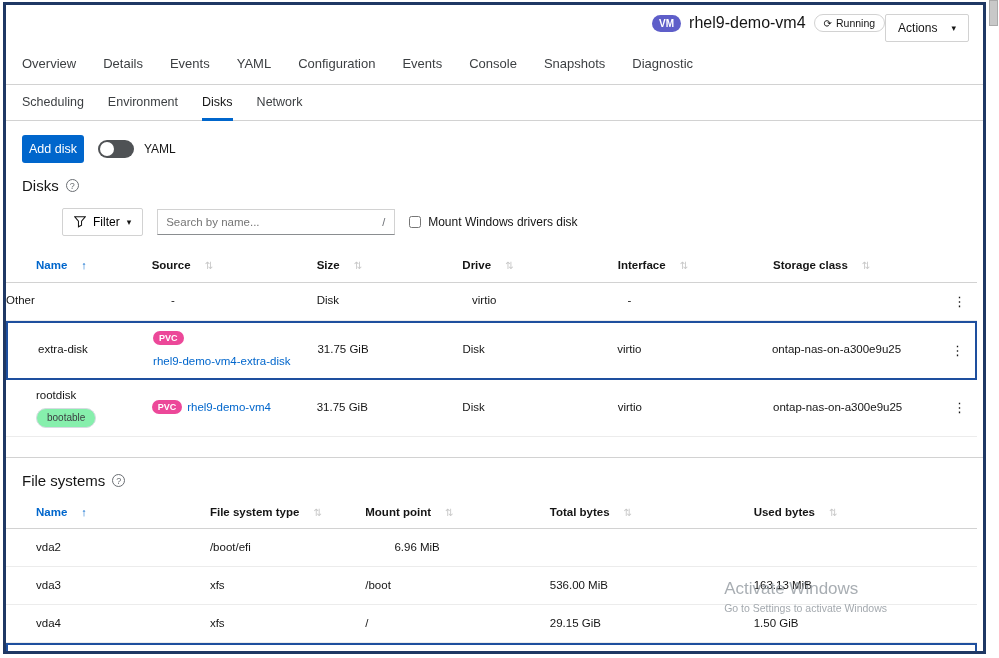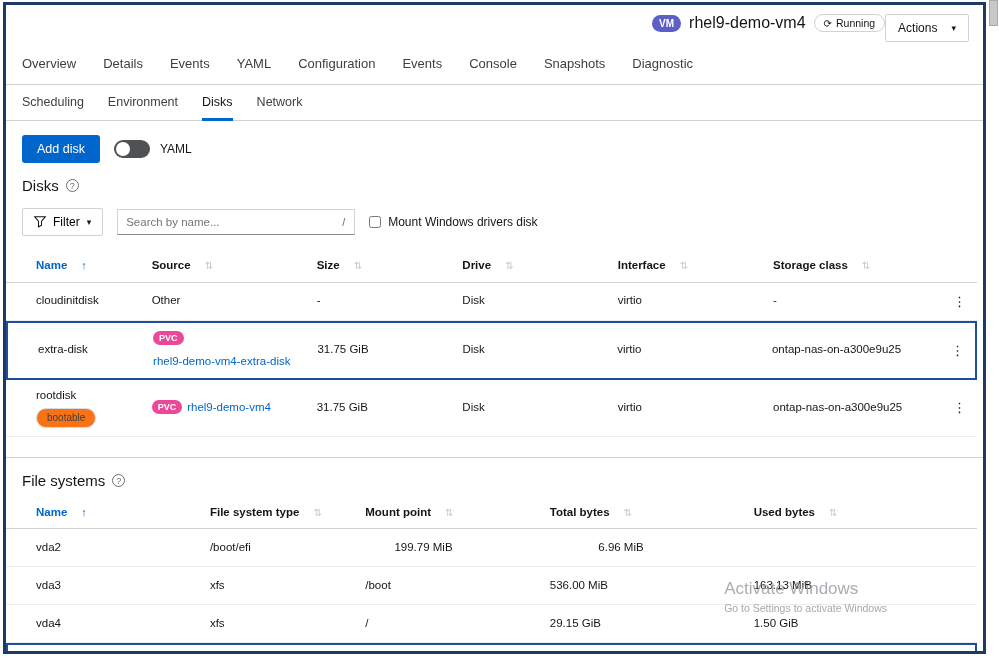--- a/index.html
+++ b/index.html
@@ -20,31 +20,31 @@
 
   
   .tabs { display:flex; gap:27px; padding:0 16px; border-bottom:1px solid #d2d2d2; }
   .tabs.secondary { gap:24px; }
   .tab { padding:12px 0 11px; font-size:13px; color:#3c3f42; cursor:pointer; border-bottom:3px solid transparent; margin-bottom:-1px; }
   .tabs.secondary .tab { font-size:12.5px; padding:10px 0 9px; }
   .tab.active { border-bottom-color:#0066cc; color:#151515; }
 
   
   .toolbar { display:flex; align-items:center; gap:10px; padding:14px 16px 10px; }
-  .add-disk { background:#0066cc; color:#fff; border:none; border-radius:3px; padding:7px 15px; font-size:12.5px; cursor:pointer; }
+  .add-disk { background:#0066cc; color:#fff; border:none; border-radius:3px; padding:7px 7px; font-size:12.5px; cursor:pointer; }
   .toggle { width:36px; height:18px; border-radius:9px; background:#4f5255; position:relative; display:inline-block; cursor:pointer; margin-left:4px; }
   .toggle .knob { width:14px; height:14px; background:#fff; border-radius:50%; position:absolute; left:2px; top:2px; }
   .toggle-label { font-size:12px; color:#151515; }
 
   .section-title { font-size:15px; font-weight:400; margin:4px 16px 8px; display:flex; align-items:center; gap:7px; }
   .help-ic { display:inline-block; width:13px; height:13px; border:1px solid #6a6e73; border-radius:50%; font-size:9px; line-height:12px; text-align:center; color:#6a6e73; }
 
   
   .filter-row { display:flex; align-items:center; gap:14px; padding:6px 16px 14px; }
-  .filter-btn { display:inline-flex; align-items:center; gap:7px; border:1px solid #d2d2d2; background:#fff; border-radius:2px; padding:6px 11px; font-size:12px; cursor:pointer; }
+  .filter-btn { display:inline-flex; align-items:center; gap:7px; border:1px solid #d2d2d2; background:#fff; border-radius:2px; padding:6px 11px; font-size:12px; cursor:pointer;margin-left:40px; }
   .search-box { display:flex; align-items:center; width:238px; border:1px solid #d2d2d2; border-bottom:1px solid #8a8d90; }
   .search-box input { border:none; outline:none; flex:1; padding:6px 8px; font-size:11.5px; font-family:"Liberation Sans", sans-serif; }
   .slash-hint { color:#6a6e73; font-size:11px; padding:0 9px; }
   .chk-wrap { display:flex; align-items:center; gap:7px; font-size:12px; }
   .chk-wrap input { width:12px; height:12px; margin:0; }
 
   
   .tbl { margin:0 6px 0 0; }
   .trow { display:flex; align-items:center; border-bottom:1px solid #ececec; min-height:38px; position:relative; }
   .trow.head { border-bottom:1px solid #d2d2d2; min-height:32px; }
@@ -58,21 +58,21 @@
   .kebab { margin-left:auto; text-align:right; padding-right:10px; font-size:13px; color:#151515; cursor:pointer; letter-spacing:1px; }
 
   
   .d-name{width:15%;} .d-src{width:17%;} .d-size{width:15%;} .d-drive{width:16%;} .d-if{width:16%;} .d-sc{width:17%;}
   
   .f-name{width:21%;} .f-type{width:16%;} .f-mount{width:19%;} .f-total{width:21%;} .f-used{width:23%;}
 
   .pvc-badge { display:inline-block; background:#ec4899; color:#fff; font-size:9px; font-weight:700; border-radius:8px; padding:1px 6px; margin-right:5px; vertical-align:1px; }
   .link { color:#0066cc; cursor:pointer;margin-top:8px; }
   .src-wrap { max-width:150px; display:inline-block; }
-  .bootable-badge { display:inline-block; background:#f97316; border:1px solid #d7dbe2; color:#3c3f42; font-size:10px; border-radius:10px; padding:2px 10px; margin-top:5px; }
+  .bootable-badge { display:inline-block; background:#86efac; border:1px solid #d7dbe2; color:#3c3f42; font-size:10px; border-radius:10px; padding:2px 10px; margin-top:5px; }
 
   .section-divider { border:none; border-top:1px solid #d2d2d2; margin:20px 0 14px; }
 
   .watermark { position:absolute; top:574px; right:96px; text-align:left; pointer-events:none; color:#9aa0a6; }
   .wm1 { font-size:17px; opacity:.85; }
   .wm2 { font-size:10.5px; opacity:.9; margin-top:3px; }
 </style>
 </head>
 <body>
 
@@ -168,21 +168,20 @@
           <span>Interface</span>
           <span class="sort-ic">⇅</span>
         </div>
         <div class="cell d-sc">
           <span>Storage class</span>
           <span class="sort-ic">⇅</span>
         </div>
       </div>
 
       <div class="trow">
-        <div class="cell first d-name">cloudinitdisk</div>
         <div class="cell d-src">Other</div>
         <div class="cell d-size">-</div>
         <div class="cell d-drive">Disk</div>
         <div class="cell d-if">virtio</div>
         <div class="cell d-sc">-</div>
         <div class="kebab">⋮</div>
       </div>
 
       <div class="trow hl">
         <div class="cell first d-name">extra-disk</div>
@@ -239,21 +238,20 @@
         </div>
         <div class="cell f-used">
           <span>Used bytes</span>
           <span class="sort-ic">⇅</span>
         </div>
       </div>
 
       <div class="trow">
         <div class="cell first f-name">vda2</div>
         <div class="cell f-mount">/boot/efi</div>
-        <div class="cell f-total">199.79 MiB</div>
         <div class="cell f-used">6.96 MiB</div>
       </div>
 
       <div class="trow">
         <div class="cell first f-name">vda3</div>
         <div class="cell f-type">xfs</div>
         <div class="cell f-mount">/boot</div>
         <div class="cell f-total">536.00 MiB</div>
         <div class="cell f-used">163.13 MiB</div>
       </div>

